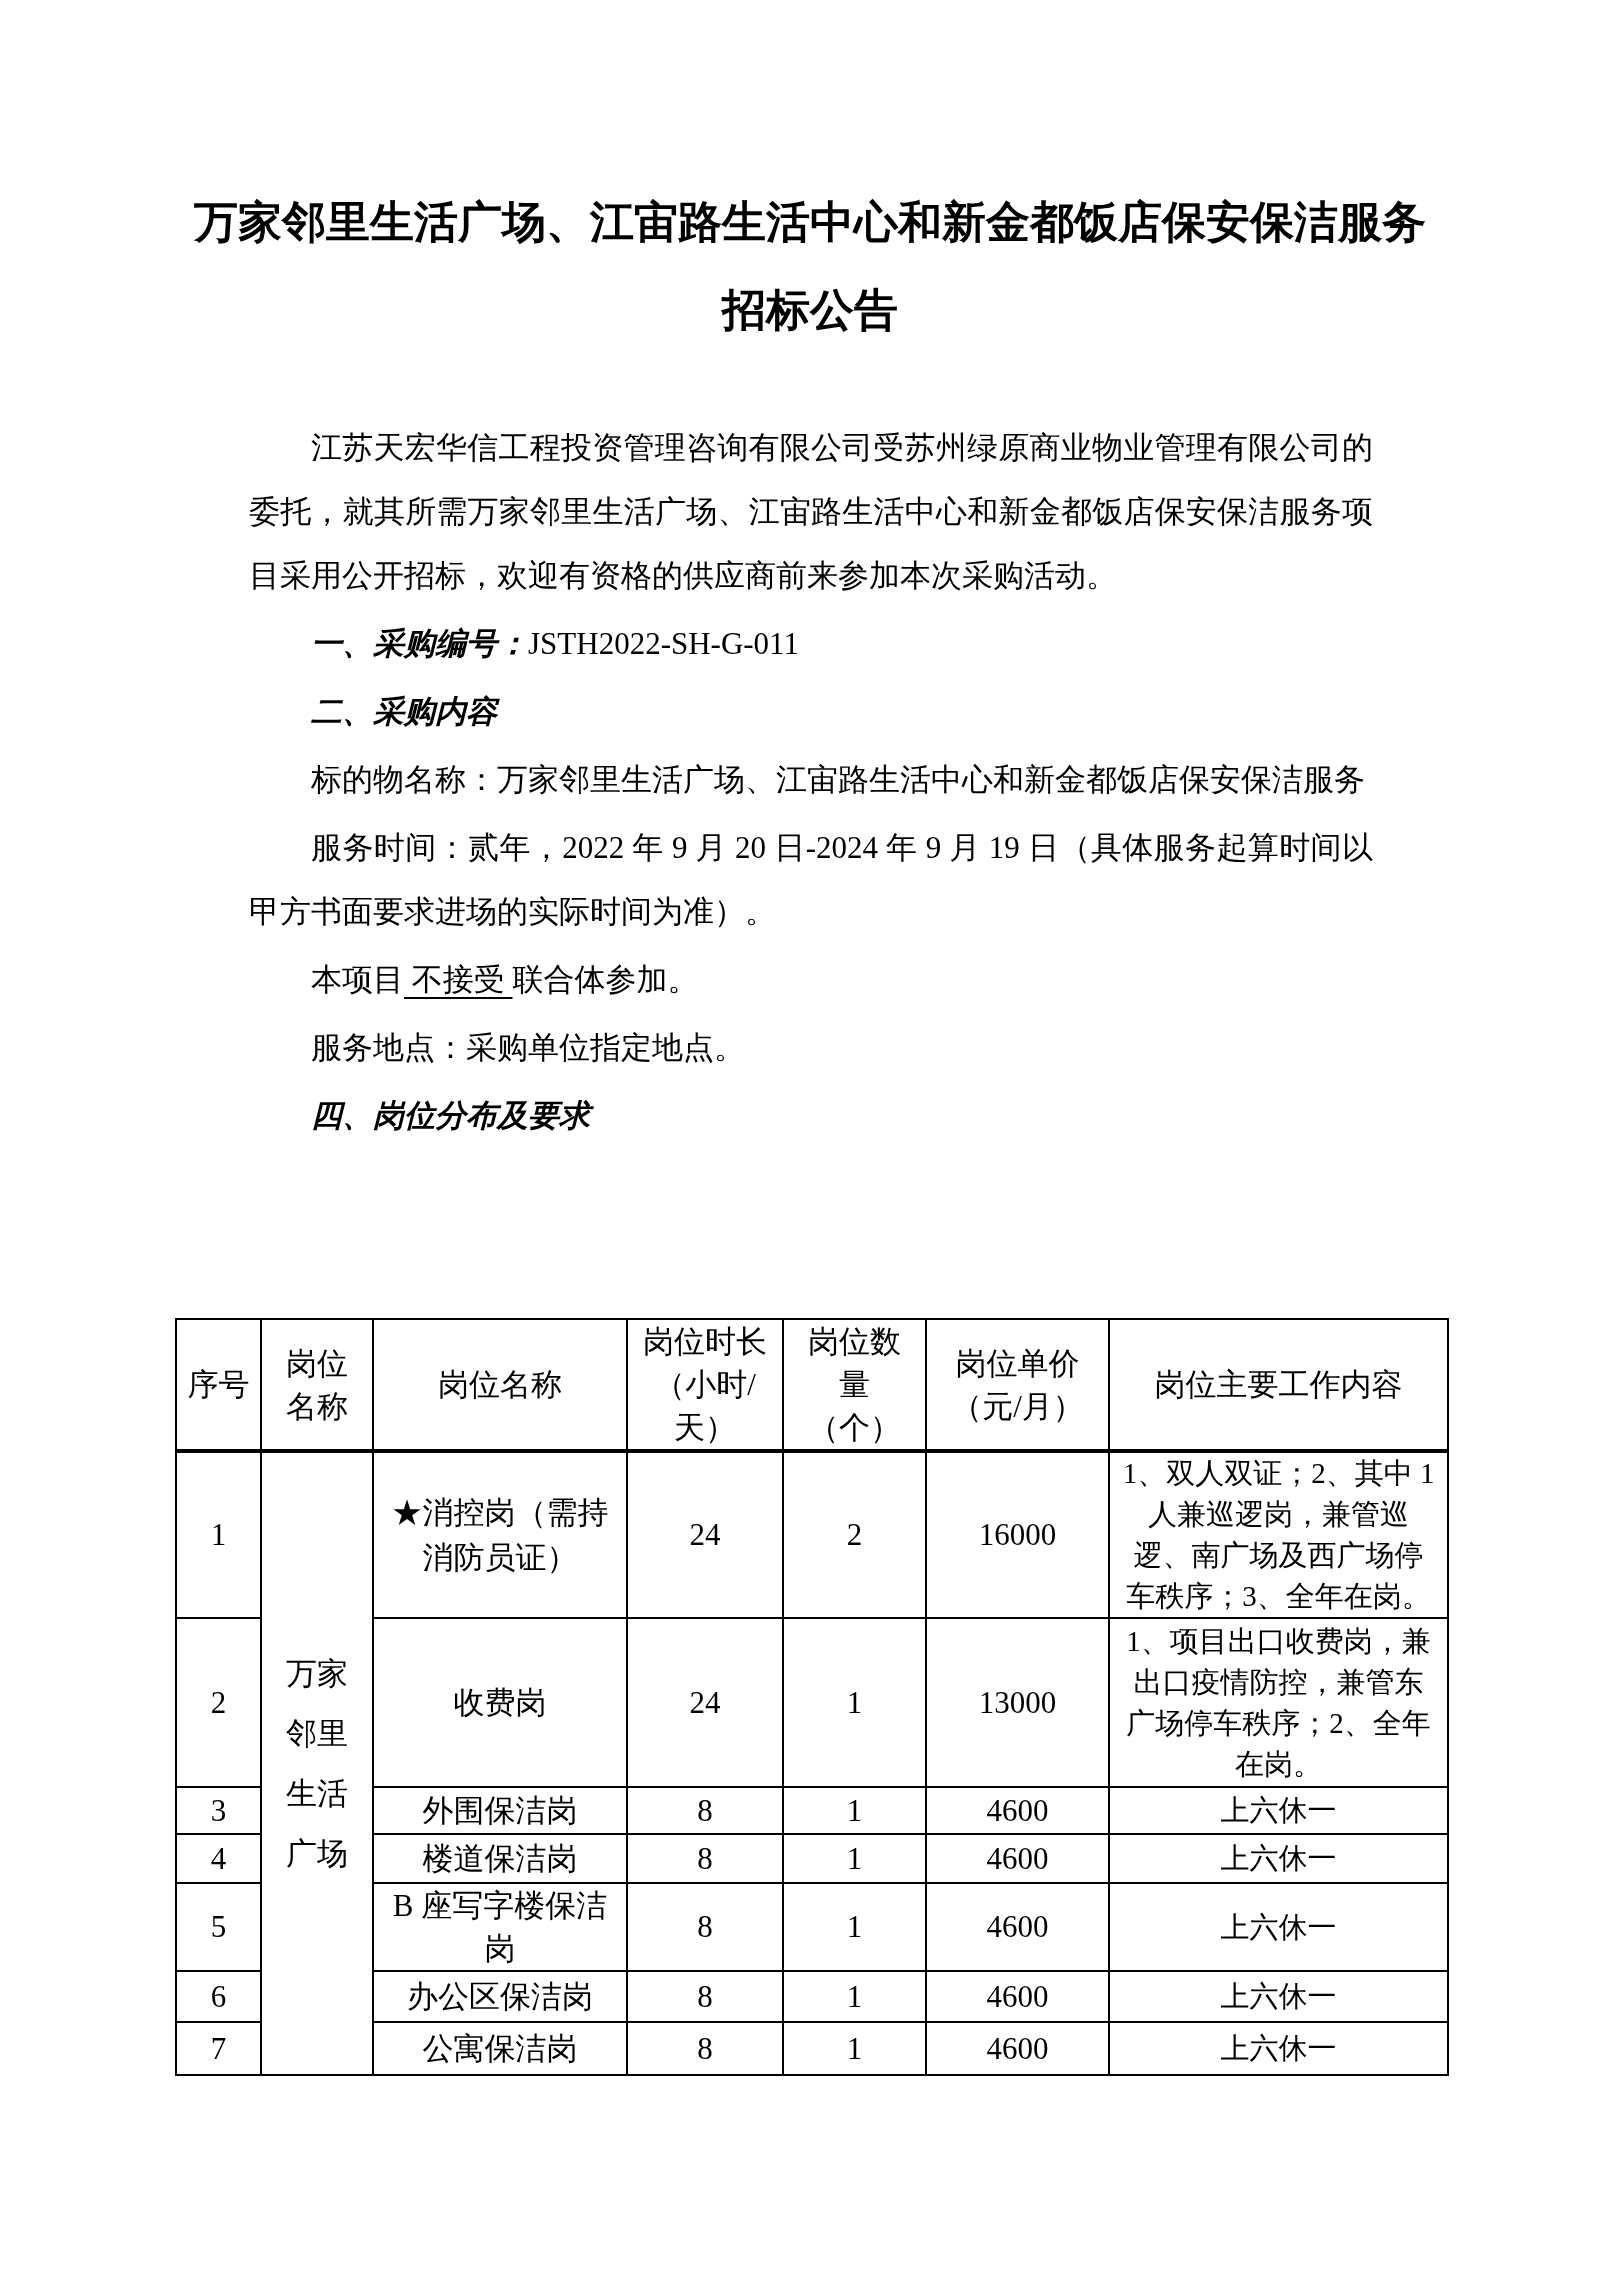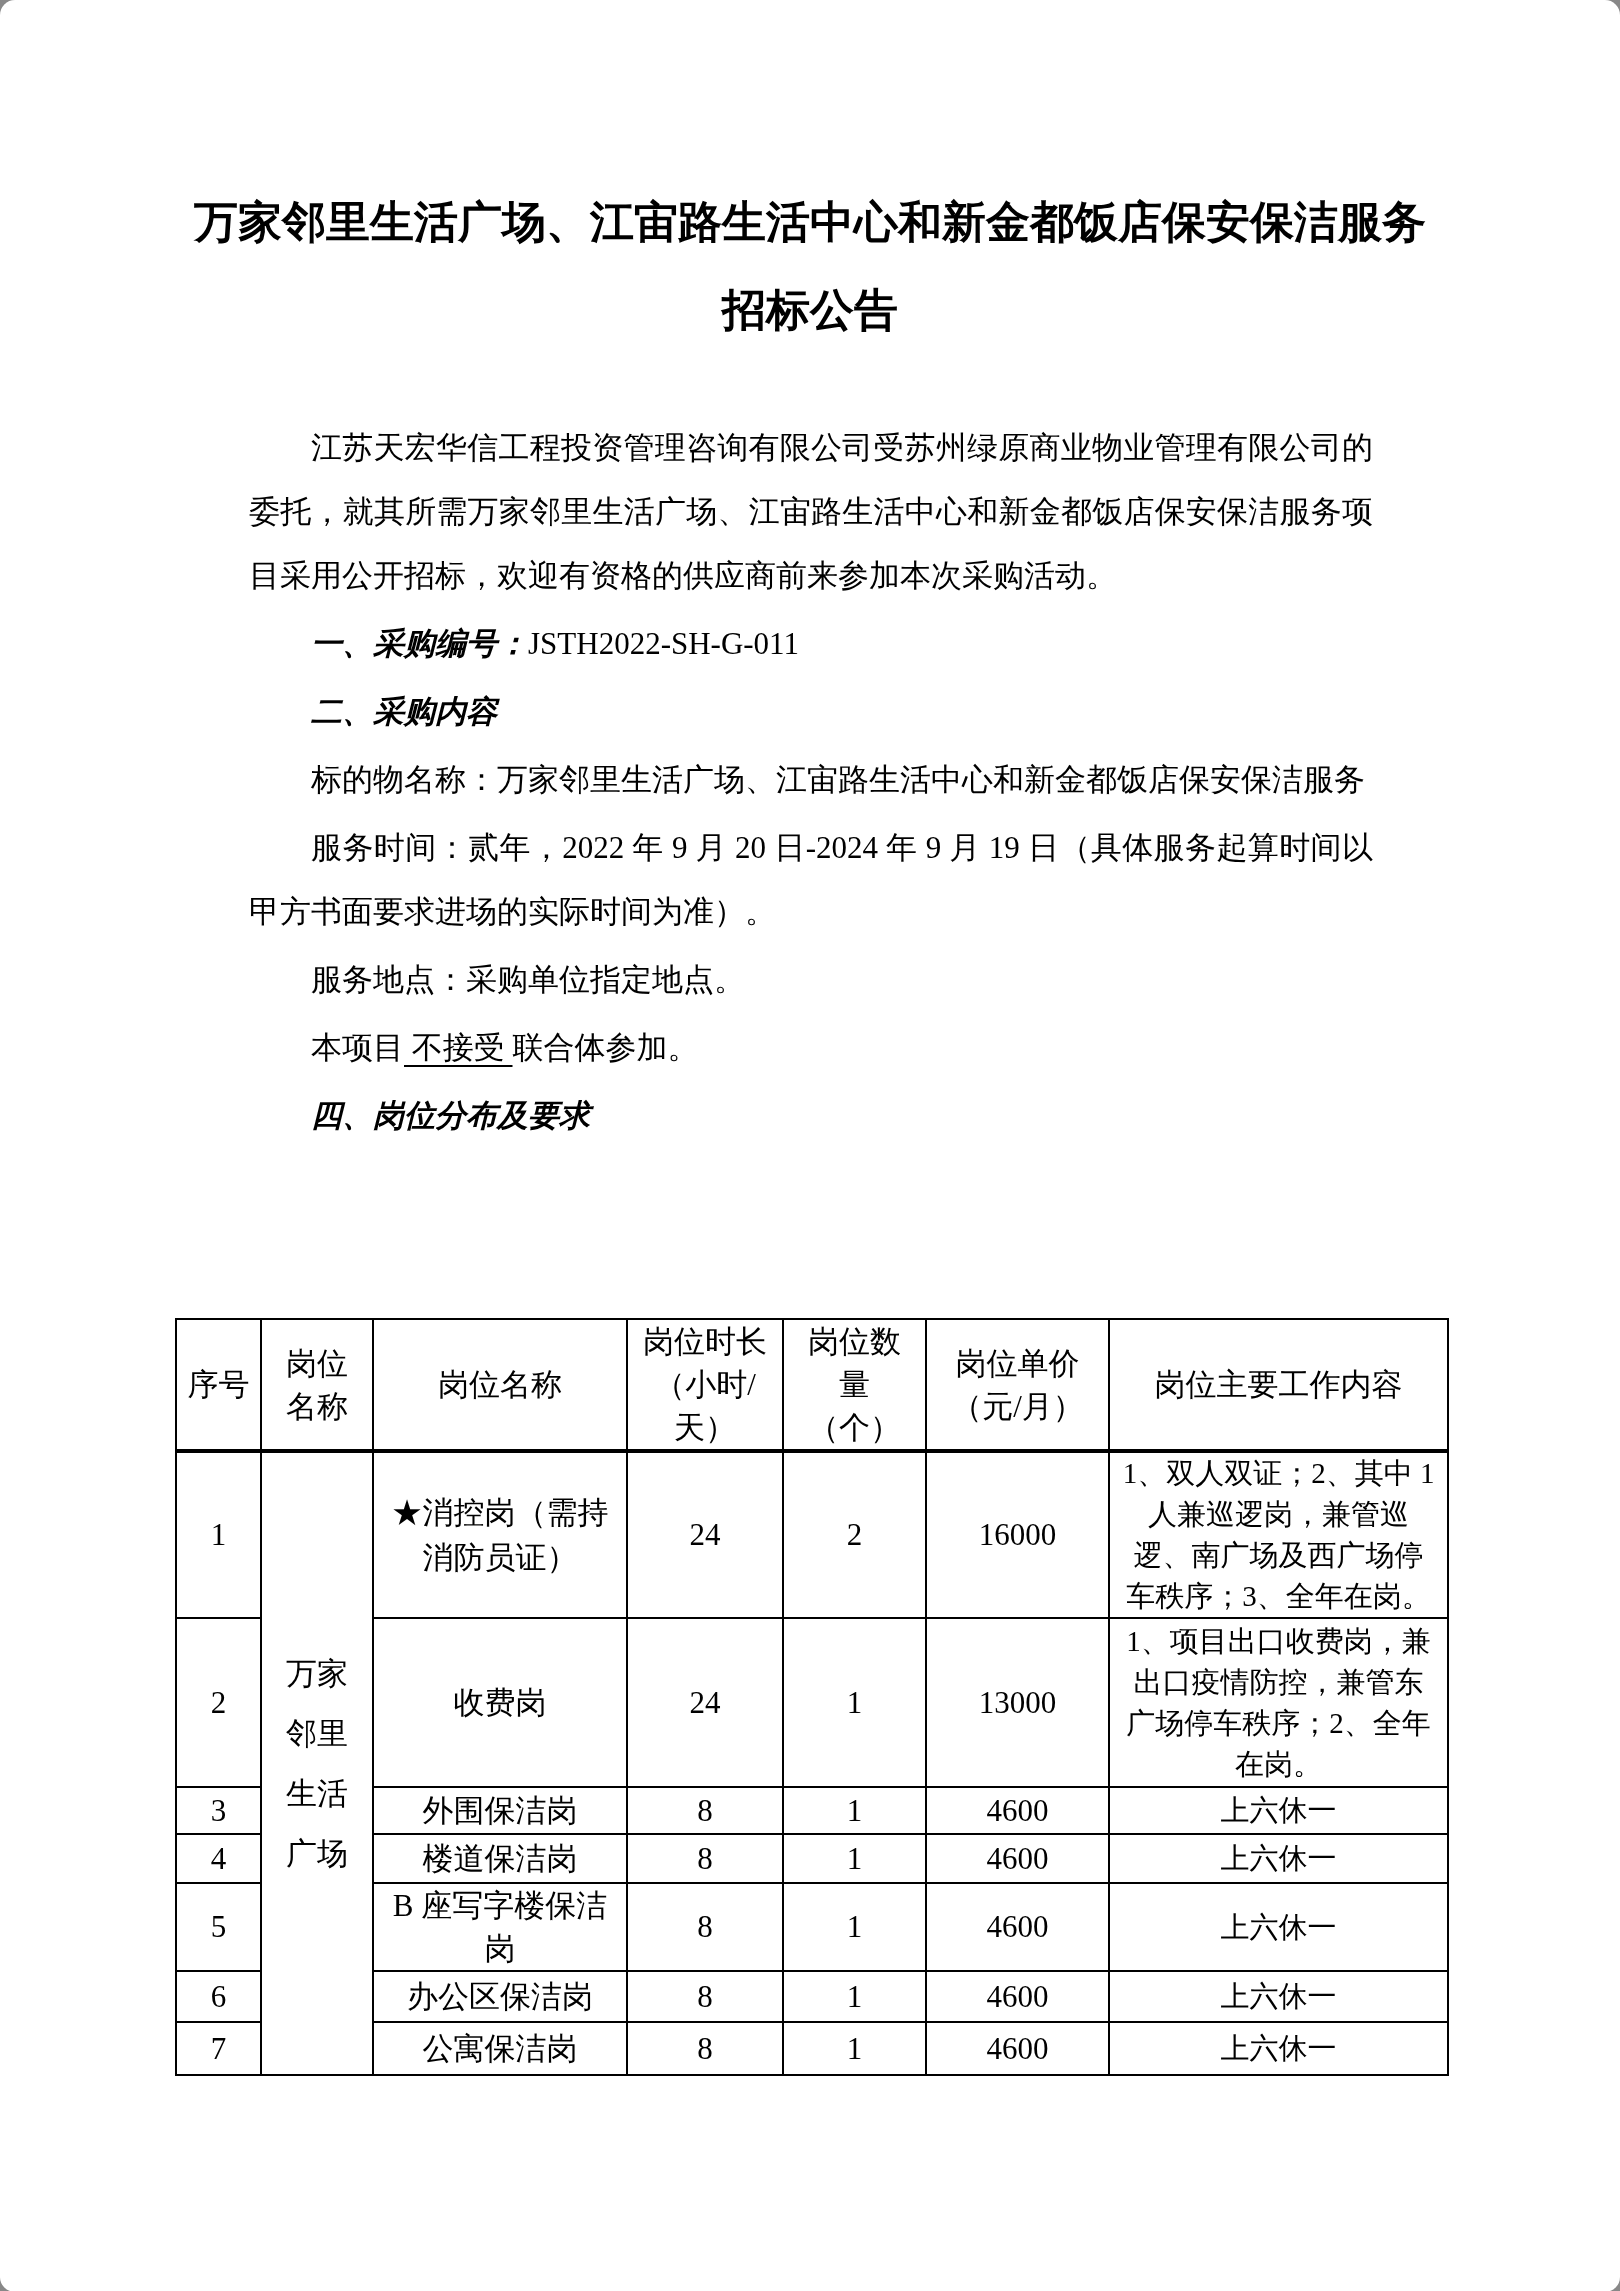--- a/index.html
+++ b/index.html
@@ -1,21 +1,20 @@
 <!DOCTYPE html>
 <html><head>
 <meta charset="utf-8">
 <style>
   html,body { margin:0; padding:0; background:#888; }
   .page {
     position:relative; width:1620px; height:2292px; margin:0 auto;
     background:#ffffff; color:#000;
     font-family:"Liberation Serif","DejaVu Serif",serif;
     overflow:hidden;
-    border-radius:15px;
   }
   .title-block {
     position:absolute; top:179px; left:0; right:0;
     text-align:center; font-weight:bold;
     font-size:44px; line-height:88px;
   }
   .body-block {
     position:absolute; top:412px; left:245px; width:1132px;
     font-size:31px; line-height:64px; text-align:justify;
     text-justify:inter-ideograph;
@@ -59,23 +58,23 @@
     <p>江苏天宏华信工程投资管理咨询有限公司受苏州绿原商业物业管理有限公司的委托，就其所需万家邻里生活广场、江宙路生活中心和新金都饭店保安保洁服务项目采用公开招标，欢迎有资格的供应商前来参加本次采购活动。</p>
 
     <p><span class="b">一、采购编号：</span><span>JSTH2022-SH-G-011</span></p>
 
     <p class="b">二、采购内容</p>
 
     <p>标的物名称：万家邻里生活广场、江宙路生活中心和新金都饭店保安保洁服务</p>
 
     <p>服务时间：贰年，2022 年 9 月 20 日-2024 年 9 月 19 日（具体服务起算时间以甲方书面要求进场的实际时间为准）。</p>
 
+    <p><span>本项目</span><span class="u"> 不接受 </span><span>联合体参加。</span></p>
+
     <p>服务地点：采购单位指定地点。</p>
-
-    <p><span>本项目</span><span class="u"> 不接受 </span><span>联合体参加。</span></p>
 
 
     <p class="b">四、岗位分布及要求</p>
   </div>
 
   <table class="tender">
     <colgroup>
       <col style="width:85px">
       <col style="width:112px">
       <col style="width:254px">

